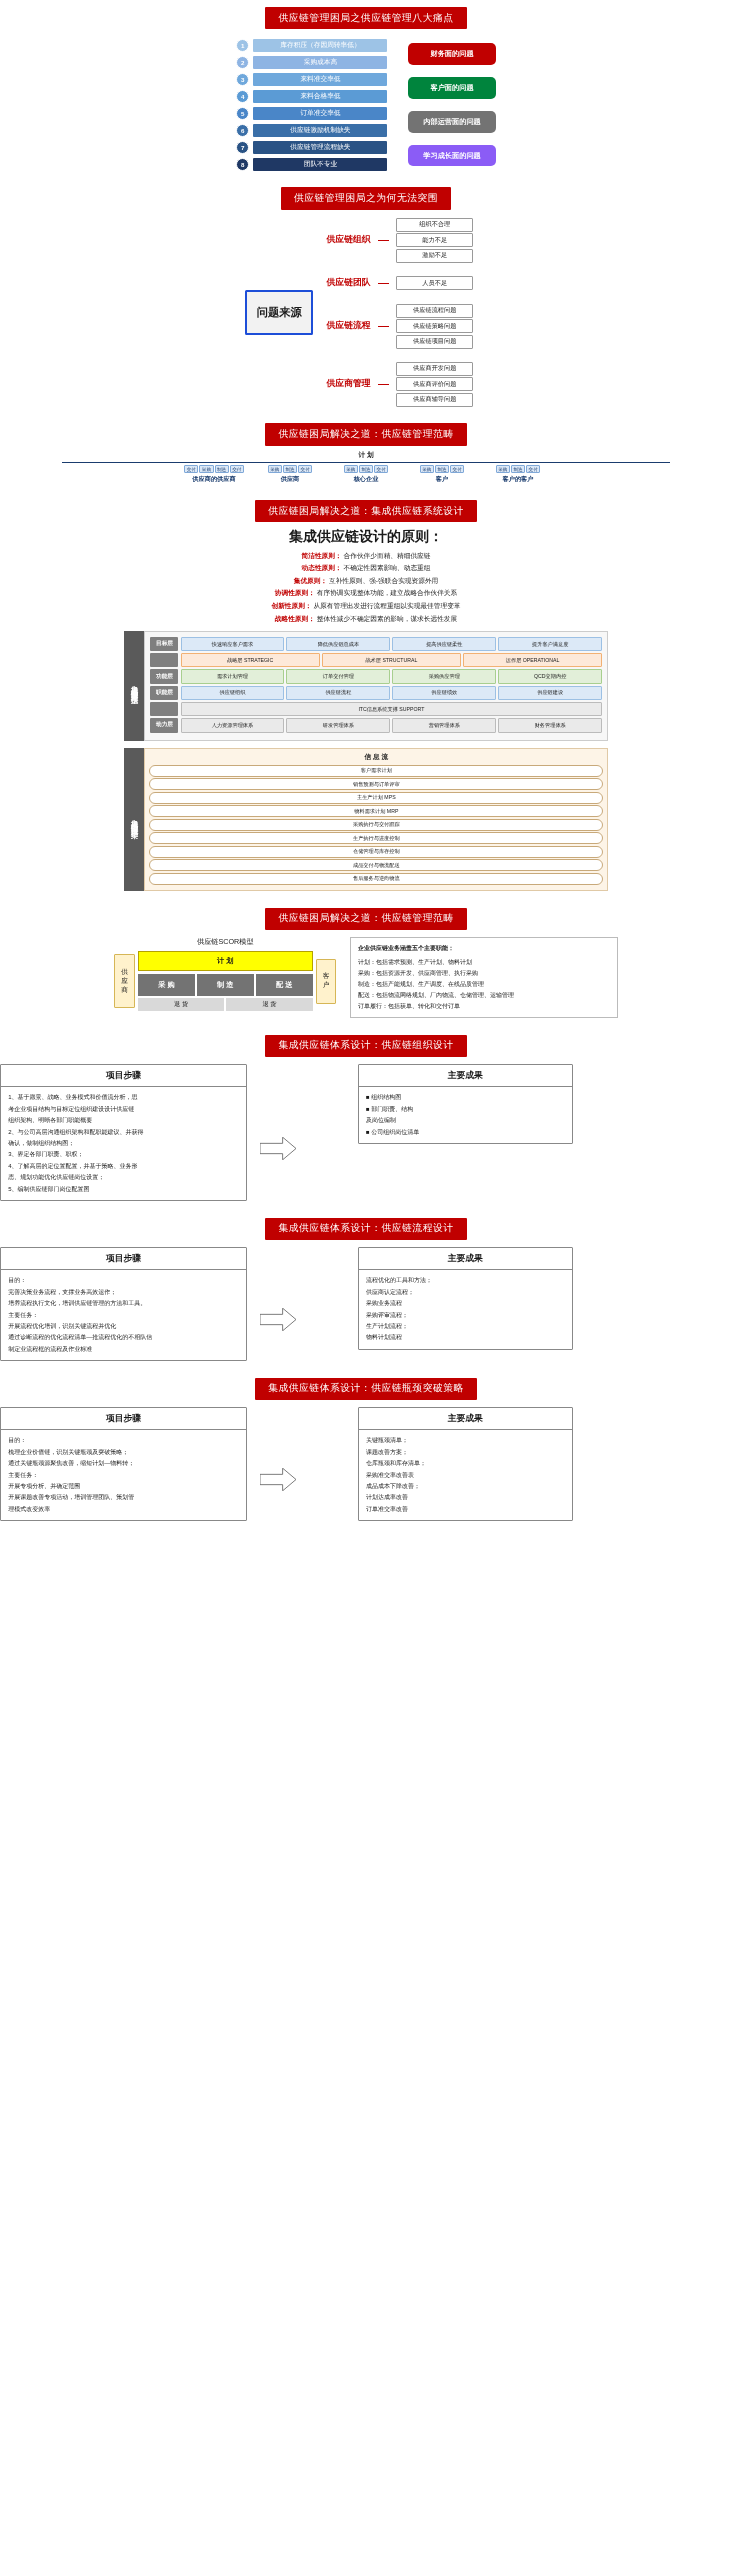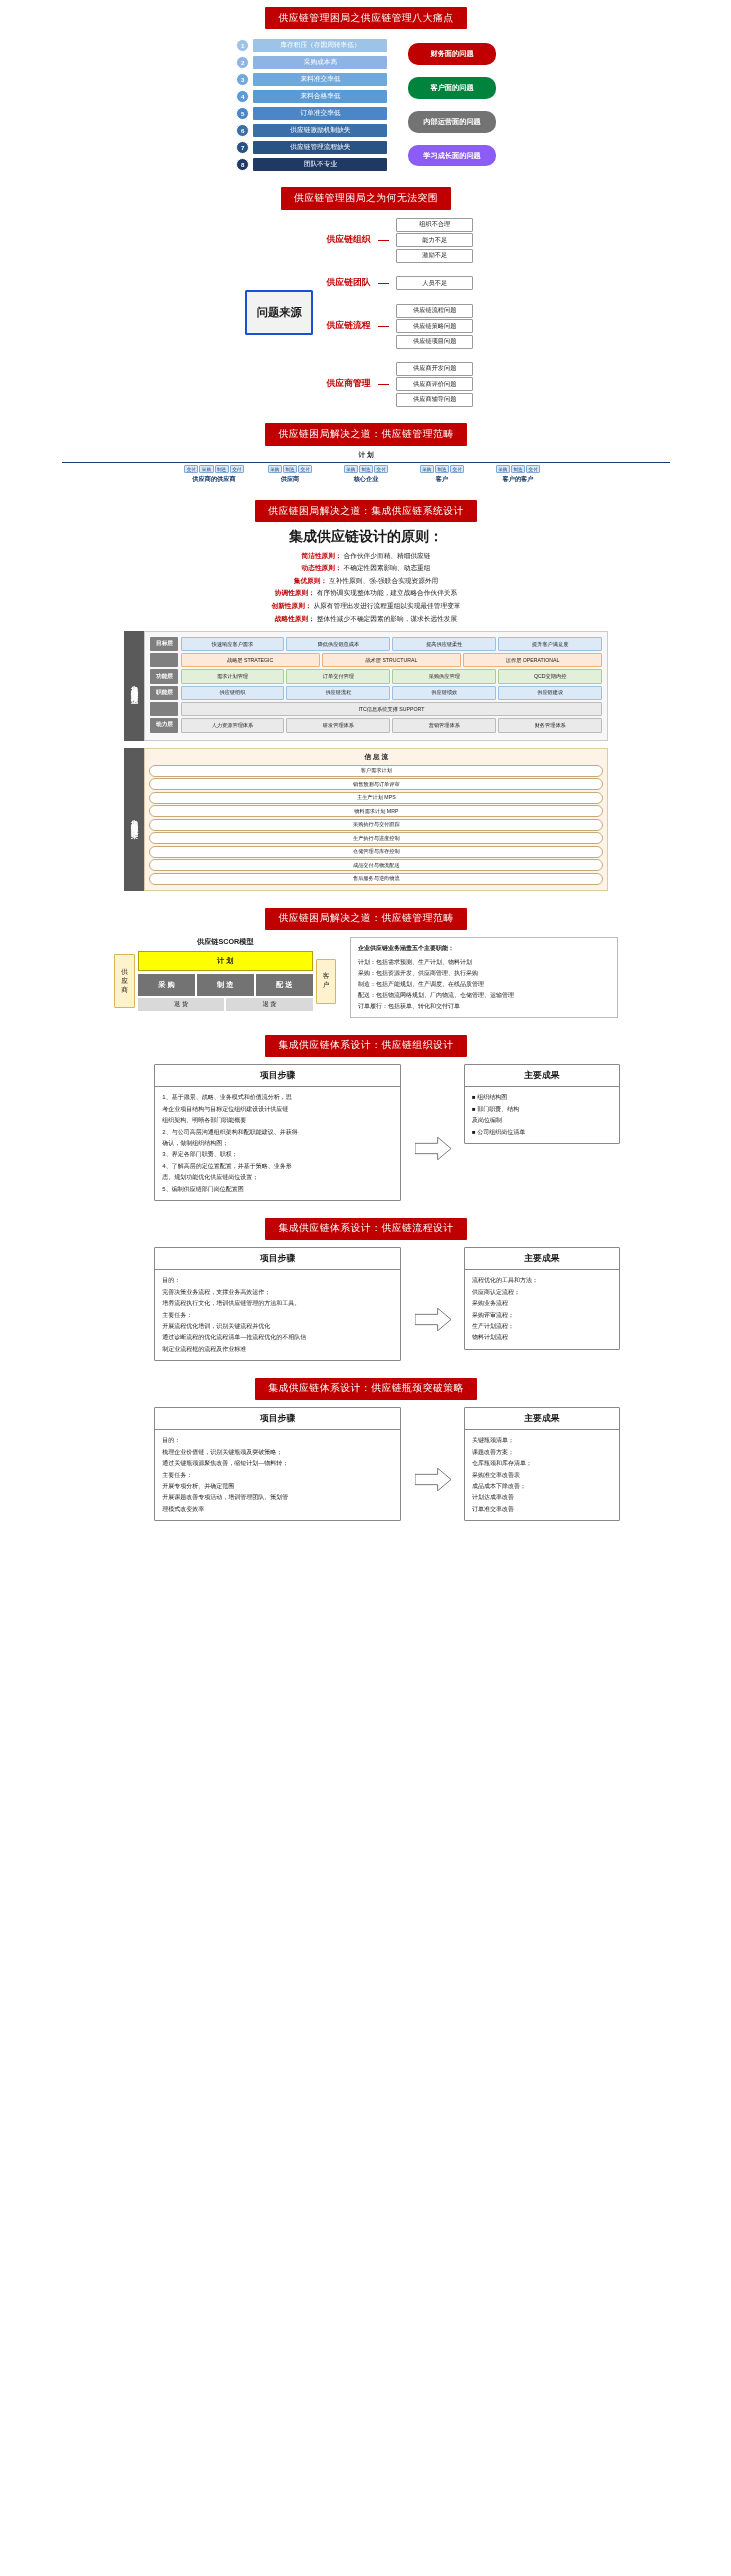--- a/index.html
+++ b/index.html
@@ -38,21 +38,21 @@
     border: 1px solid #ffffff;
   }
   .pain-bar {
     width: 134px; height: 13.4px; color: #fff; font-size: 6.7px;
     display: flex; align-items: center; justify-content: center;
     border-radius: 1px;
   }
   .pain-right { display: flex; flex-direction: column; justify-content: space-around; gap: 7.2px; padding: 2.1px 0; }
   .pain-cat {
     width: 88px; height: 21.6px; color: #fff; font-size: 7.2px; font-weight: bold;
-    display: flex; align-items: center; justify-content: center; border-radius: 10px;
+    display: flex; align-items: center; justify-content: center; border-radius: 5px;
   }
 
   
   .tree-wrap { display: flex; justify-content: center; align-items: center; margin-top: 8.2px; gap: 0; }
   .tree-root {
     border: 2px solid #1d4ed8; background: #f2f2f2; font-size: 11.3px; font-weight: bold;
     padding: 13.4px 9.3px; border-radius: 1.5px; margin-right: 13.4px;
   }
   .tree-cols { display: flex; align-items: center; }
   .tree-mid { display: flex; flex-direction: column; gap: 13.4px; margin-right: 13.4px; }
@@ -124,21 +124,21 @@
   .proc-body { width: 464px; background: #fdf4e7; border: 0.5px solid #e0c9a6; padding: 4.1px; }
   .proc-title { text-align: center; font-size: 6.7px; font-weight: bold; margin-bottom: 2.6px; }
   .proc-band {
     border: 0.5px solid #c8a97a; background: #fff; font-size: 5.2px; text-align: center;
     padding: 1.5px; margin-bottom: 1.5px; border-radius: 6.2px;
   }
 
   
   .scor-wrap { display: flex; justify-content: center; gap: 13.4px; margin-top: 7.2px; align-items: flex-start; }
   .scor-diagram { width: 222px; }
-  .scor-top { text-align: center; font-size: 7.2px; font-weight: bold; margin-bottom: 4.1px; }
+  .scor-top { text-align: center; font-size: 7.2px; font-weight: normal; margin-bottom: 4.1px; }
   .scor-mid { display: flex; align-items: center; gap: 3.1px; }
   .scor-end {
     width: 20.6px; background: #fff2cc; border: 0.5px solid #d6b656; font-size: 6.7px;
     padding: 12.4px 3.1px; text-align: center; border-radius: 1px;
   }
   .scor-core { flex: 1; }
   .scor-plan {
     background: #ffff00; border: 0.5px solid #b5a200; text-align: center;
     font-size: 7.2px; font-weight: bold; padding: 4.1px; margin-bottom: 2.1px;
   }
@@ -148,29 +148,29 @@
     text-align: center; padding: 6.2px 2.1px;
   }
   .scor-ret { display: flex; gap: 2.1px; margin-top: 2.1px; }
   .scor-ret div {
     flex: 1; background: #d9d9d9; font-size: 6.2px; text-align: center; padding: 2.1px;
   }
   .scor-text { width: 268px; border: 0.5px solid #bbb; padding: 5.2px 7.2px; font-size: 6px; line-height: 1.85; }
   .scor-text .h { font-weight: bold; display: block; margin-bottom: 2.1px; }
 
   
-  .twocol { display: flex; justify-content: center; gap: 13.4px; margin-top: 7.2px; align-items: flex-start; padding-left: 42px; }
+  .twocol { display: flex; gap: 13.4px; margin-top: 7.2px; align-items: flex-start; }
   .panel { border: 0.5px solid #888; border-radius: 1px; }
   .panel-head {
     font-size: 8.8px; font-weight: bold; text-align: center; padding: 4.6px;
     border-bottom: 0.5px solid #888;
   }
   .panel-body { font-size: 6px; line-height: 1.9; padding: 5.2px 7.2px; }
   .panel-left { width: 247px; }
-  .panel-right { width: 156px; }
+  .panel-right { width: 215px; margin-left: 48px; }
   .arrow-box { align-self: center; margin-top: 31px; }
   .arrow-svg { display: block; }
   .pb-line { white-space: pre-wrap; }
 </style>
 </head>
 <body>
 
 <div class="page">
 
   <div class="sec">

